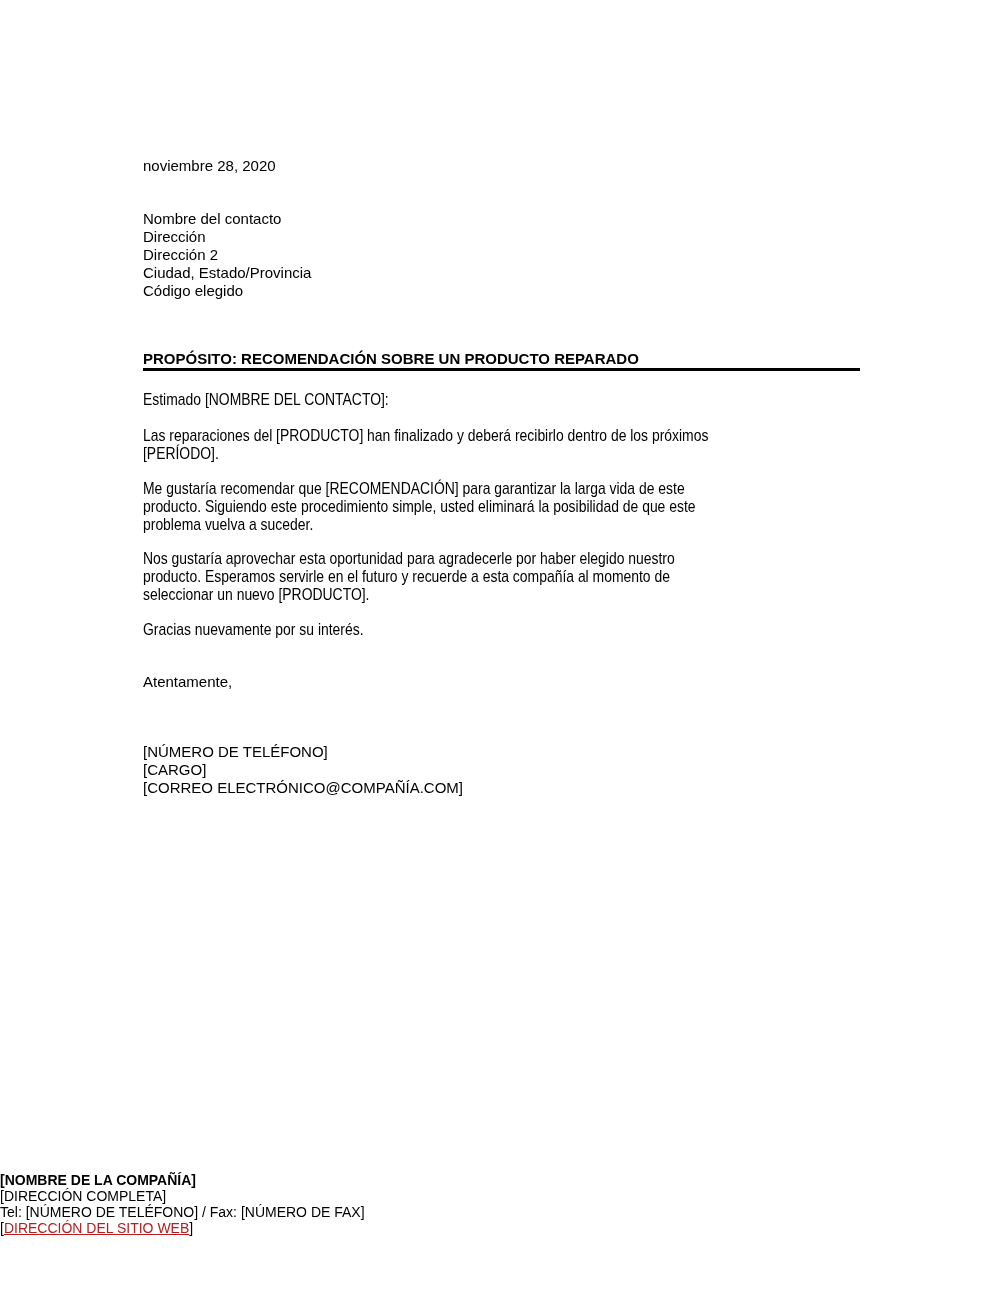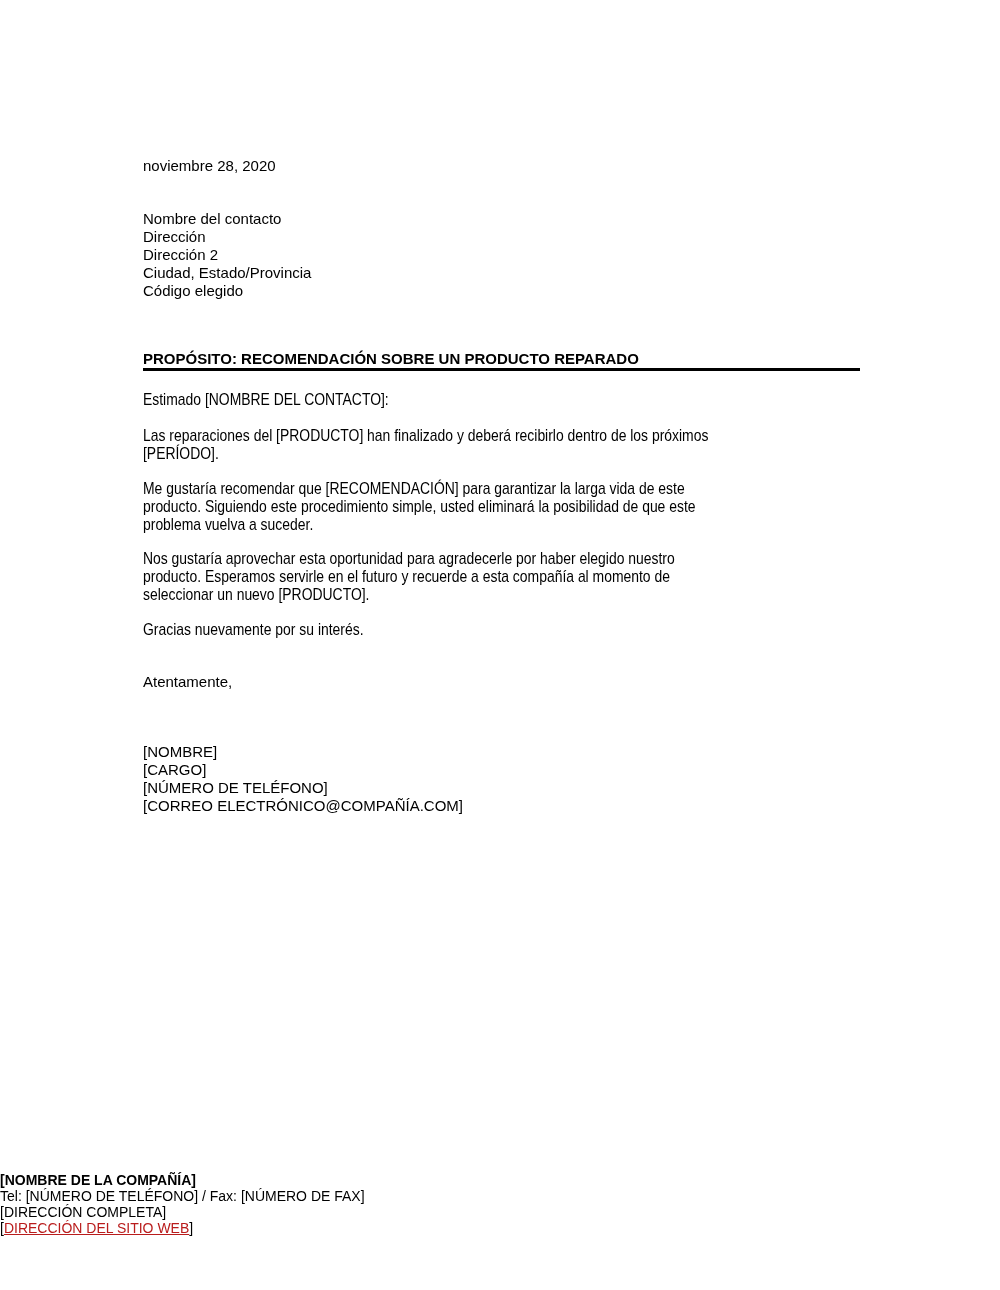--- a/index.html
+++ b/index.html
@@ -49,24 +49,23 @@
   <div class="narrow">seleccionar un nuevo [PRODUCTO].</div>
 </div>
 
 <div class="abs" style="top:620px">
   <div class="narrow">Gracias nuevamente por su interés.</div>
 </div>
 
 <div class="abs line" style="top:673px">Atentamente,</div>
 
 <div class="abs" style="top:743px">
-  <div class="line">[NOMBRE]</div>
+  <div class="line">[NÚMERO DE TELÉFONO]</div>
   <div class="line">[CARGO]</div>
-  <div class="line">[NÚMERO DE TELÉFONO]</div>
   <div class="line">[CORREO ELECTRÓNICO@COMPAÑÍA.COM]</div>
 </div>
 
 <div class="footer" style="top:1172px">
   <div style="font-weight:bold">[NOMBRE DE LA COMPAÑÍA]</div>
+  <div>[DIRECCIÓN COMPLETA]</div>
   <div>Tel: [NÚMERO DE TELÉFONO] / Fax: [NÚMERO DE FAX]</div>
-  <div>[DIRECCIÓN COMPLETA]</div>
   <div><span>[</span><a href="#">DIRECCIÓN DEL SITIO WEB</a><span>]</span></div>
 </div>
 
 </body></html>

